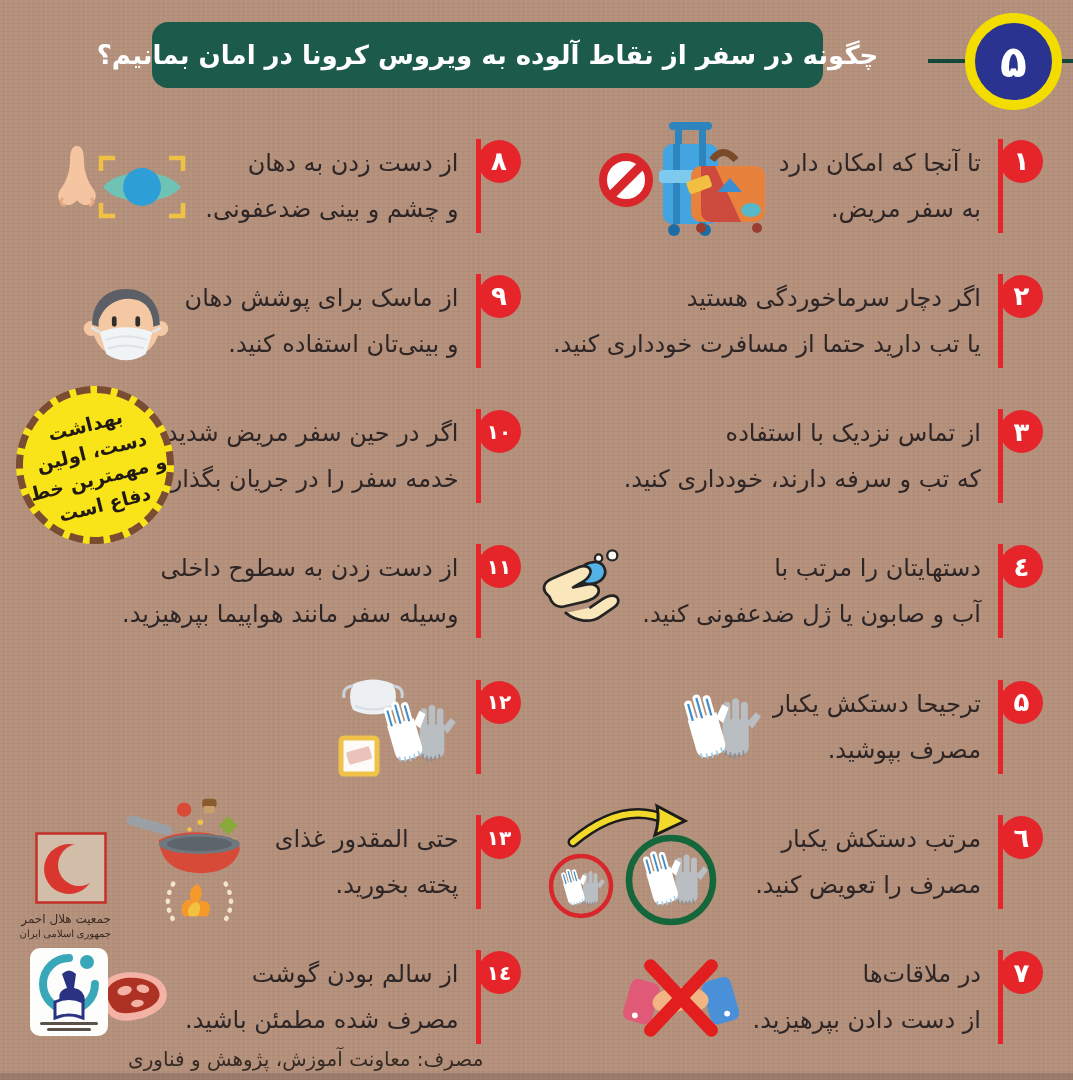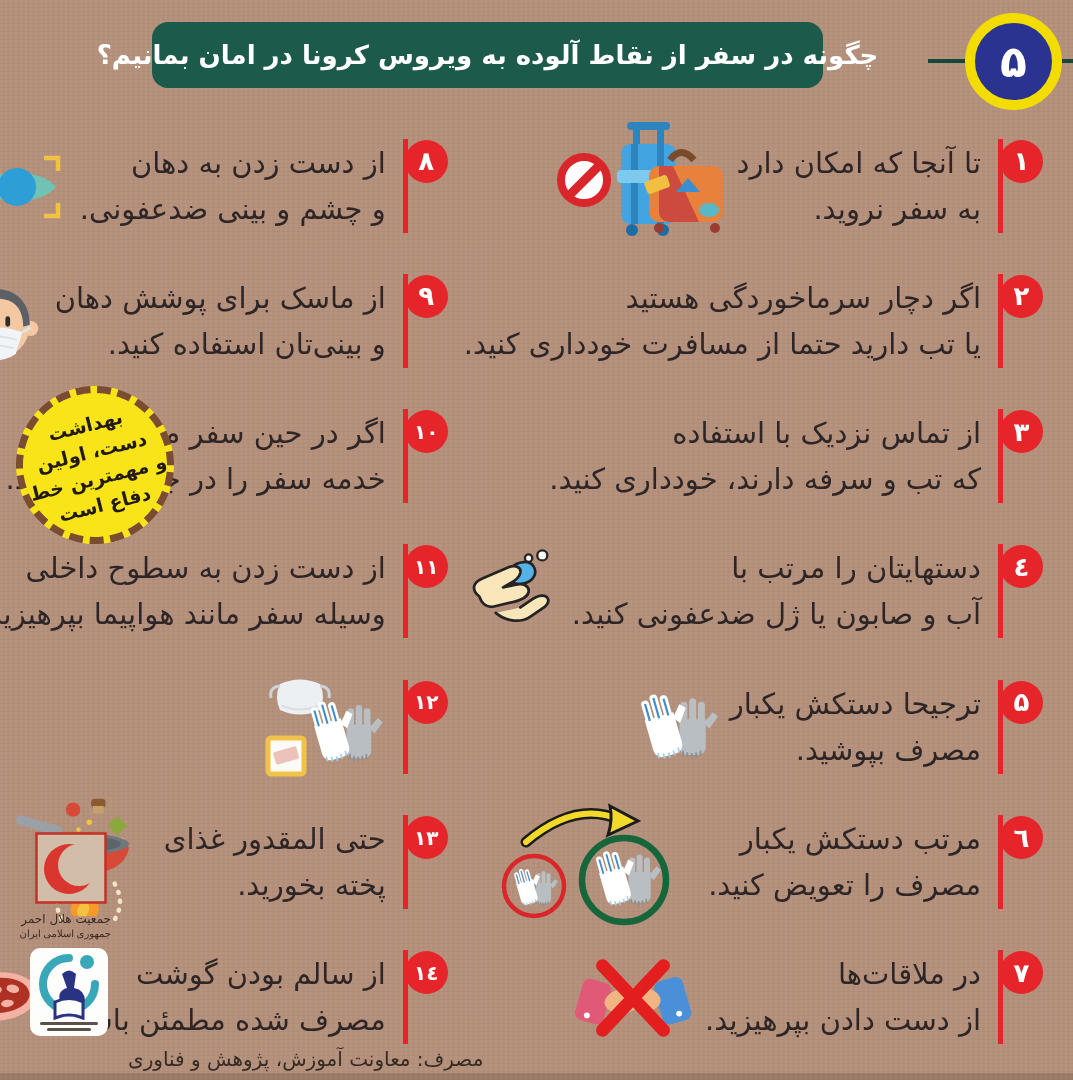--- a/index.html
+++ b/index.html
@@ -43,21 +43,21 @@
   .item{ flex:1 1 0; display:flex; align-items:center; overflow:visible; }
   .rail{ position:relative; width:50px; height:94px; flex:none; }
   .rail .bar{ position:absolute; top:0; bottom:0; right:40px; width:5px; background:var(--badge-red,#e6252b); }
   .rail .badge{
     position:absolute; top:1px; right:0; width:43px; height:43px; border-radius:50%;
     background:var(--badge-red,#e6252b); color:#fff; font-weight:bold; font-size:26px;
     display:flex; align-items:center; justify-content:center; z-index:1;
   }
   .rail .badge.two{ font-size:20px; }
   .text{
-    font-size:29px; line-height:46px; color:var(--text-dark,#2e2626);
+    font-size:24px; line-height:46px; color:var(--text-dark,#2e2626);
     margin-right:12px; white-space:nowrap; flex:none;
   }
   .icon-wrap{ flex:none; margin-right:12px; display:flex; align-items:center; }
 
   
   .note-badge{
     position:absolute; left:16px; top:386px; width:158px; height:158px; border-radius:50%;
     background:var(--note-yellow,#f8e418); border:7px dashed var(--note-border,#7a4c32);
     display:flex; align-items:center; justify-content:center;
     transform:rotate(-14deg); z-index:4;
@@ -86,21 +86,21 @@
 
   <div class="columns">
     <div class="col col-right" id="col-right">
   <div class="item">
     <div class="rail">
       <div class="bar"></div>
       <div class="badge">۱</div>
     </div>
     <div class="text">
             <div class="line">تا آنجا که امکان دارد</div>
-            <div class="line">به سفر نروید.</div>
+            <div class="line">به سفر مریض.</div>
           </div>
     <div class="icon-wrap">
             <svg width="168" height="132" viewBox="0 0 168 132">
   <rect x="76" y="8" width="7" height="20" fill="#2e84bd"></rect>
   <rect x="100" y="8" width="7" height="20" fill="#2e84bd"></rect>
   <rect x="70" y="2" width="43" height="8" rx="4" fill="#2e84bd"></rect>
   <rect x="64" y="24" width="55" height="80" rx="9" fill="#42a4e0"></rect>
   <rect x="74" y="24" width="7" height="80" fill="#2e84bd"></rect>
   <rect x="100" y="24" width="7" height="80" fill="#2e84bd"></rect>
   <rect x="60" y="50" width="63" height="13" rx="4" fill="#7ec9ee"></rect>

